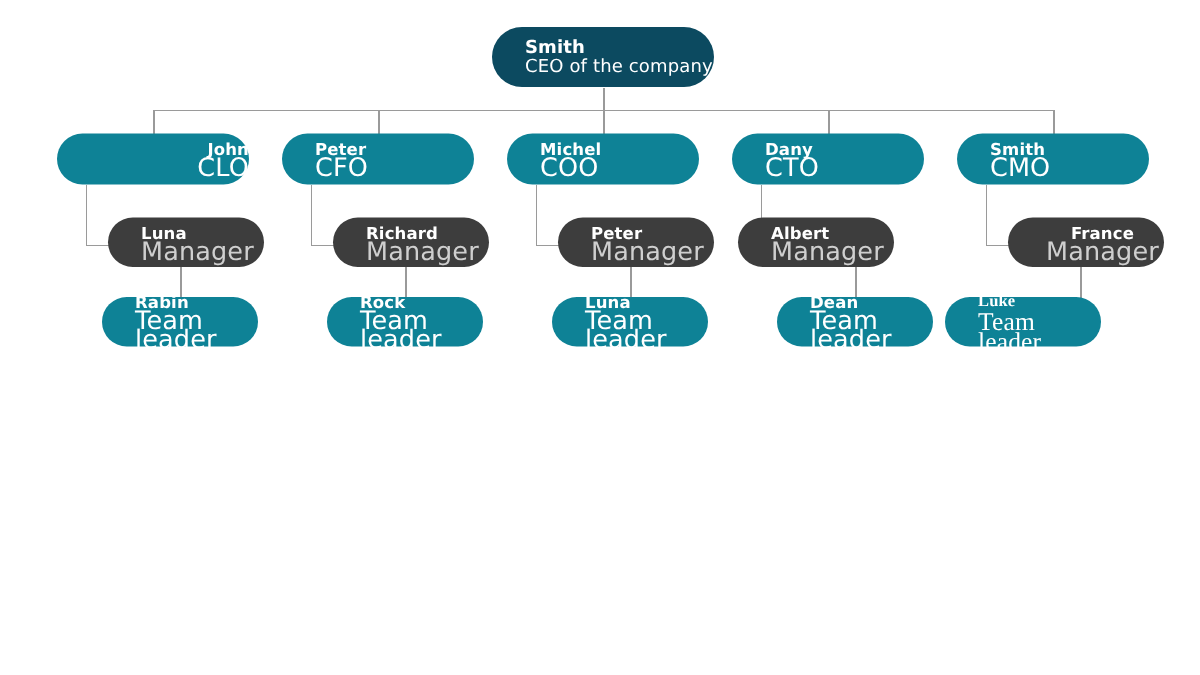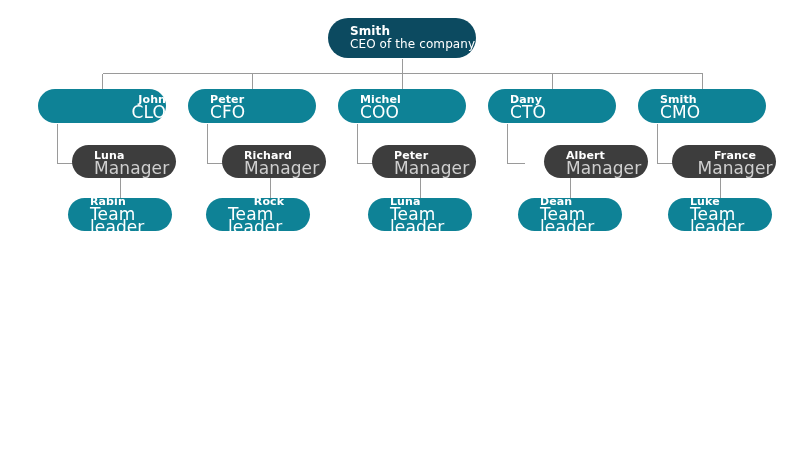--- a/index.html
+++ b/index.html
@@ -130,43 +130,43 @@
     <span class="node-role">Manager</span>
   </div>
   <div class="node node-manager" style="left:222px; top:145px; width:104px; height:33px;">
     <span class="node-name">Richard</span>
     <span class="node-role">Manager</span>
   </div>
   <div class="node node-manager" style="left:372px; top:145px; width:104px; height:33px;">
     <span class="node-name">Peter</span>
     <span class="node-role">Manager</span>
   </div>
-  <div class="node node-manager" style="left:544px; top:145px; width:104px; height:33px;">
+  <div class="node node-manager" style="left:492px; top:145px; width:104px; height:33px;">
     <span class="node-name">Albert</span>
     <span class="node-role">Manager</span>
   </div>
   <div class="node node-manager" style="left:672px; top:145px; width:104px; height:33px;text-align:center;">
     <span class="node-name">France</span>
     <span class="node-role">Manager</span>
   </div>
 
   <div class="node node-leader" style="left:68px; top:198px; width:104px; height:33px;">
     <span class="node-name">Rabin</span>
     <span class="node-role">Team leader</span>
   </div>
-  <div class="node node-leader" style="left:206px; top:198px; width:104px; height:33px;align-items:center;">
+  <div class="node node-leader" style="left:218px; top:198px; width:104px; height:33px;">
     <span class="node-name">Rock</span>
     <span class="node-role">Team leader</span>
   </div>
   <div class="node node-leader" style="left:368px; top:198px; width:104px; height:33px;">
     <span class="node-name">Luna</span>
     <span class="node-role">Team leader</span>
   </div>
   <div class="node node-leader" style="left:518px; top:198px; width:104px; height:33px;">
     <span class="node-name">Dean</span>
     <span class="node-role">Team leader</span>
   </div>
-  <div class="node node-leader" style="left:668px; top:198px; width:104px; height:33px;">
+  <div class="node node-leader" style="left:630px; top:198px; width:104px; height:33px;font-family:Liberation Serif, serif;">
     <span class="node-name">Luke</span>
     <span class="node-role">Team leader</span>
   </div>
 
 </div>
 
 </body></html>

